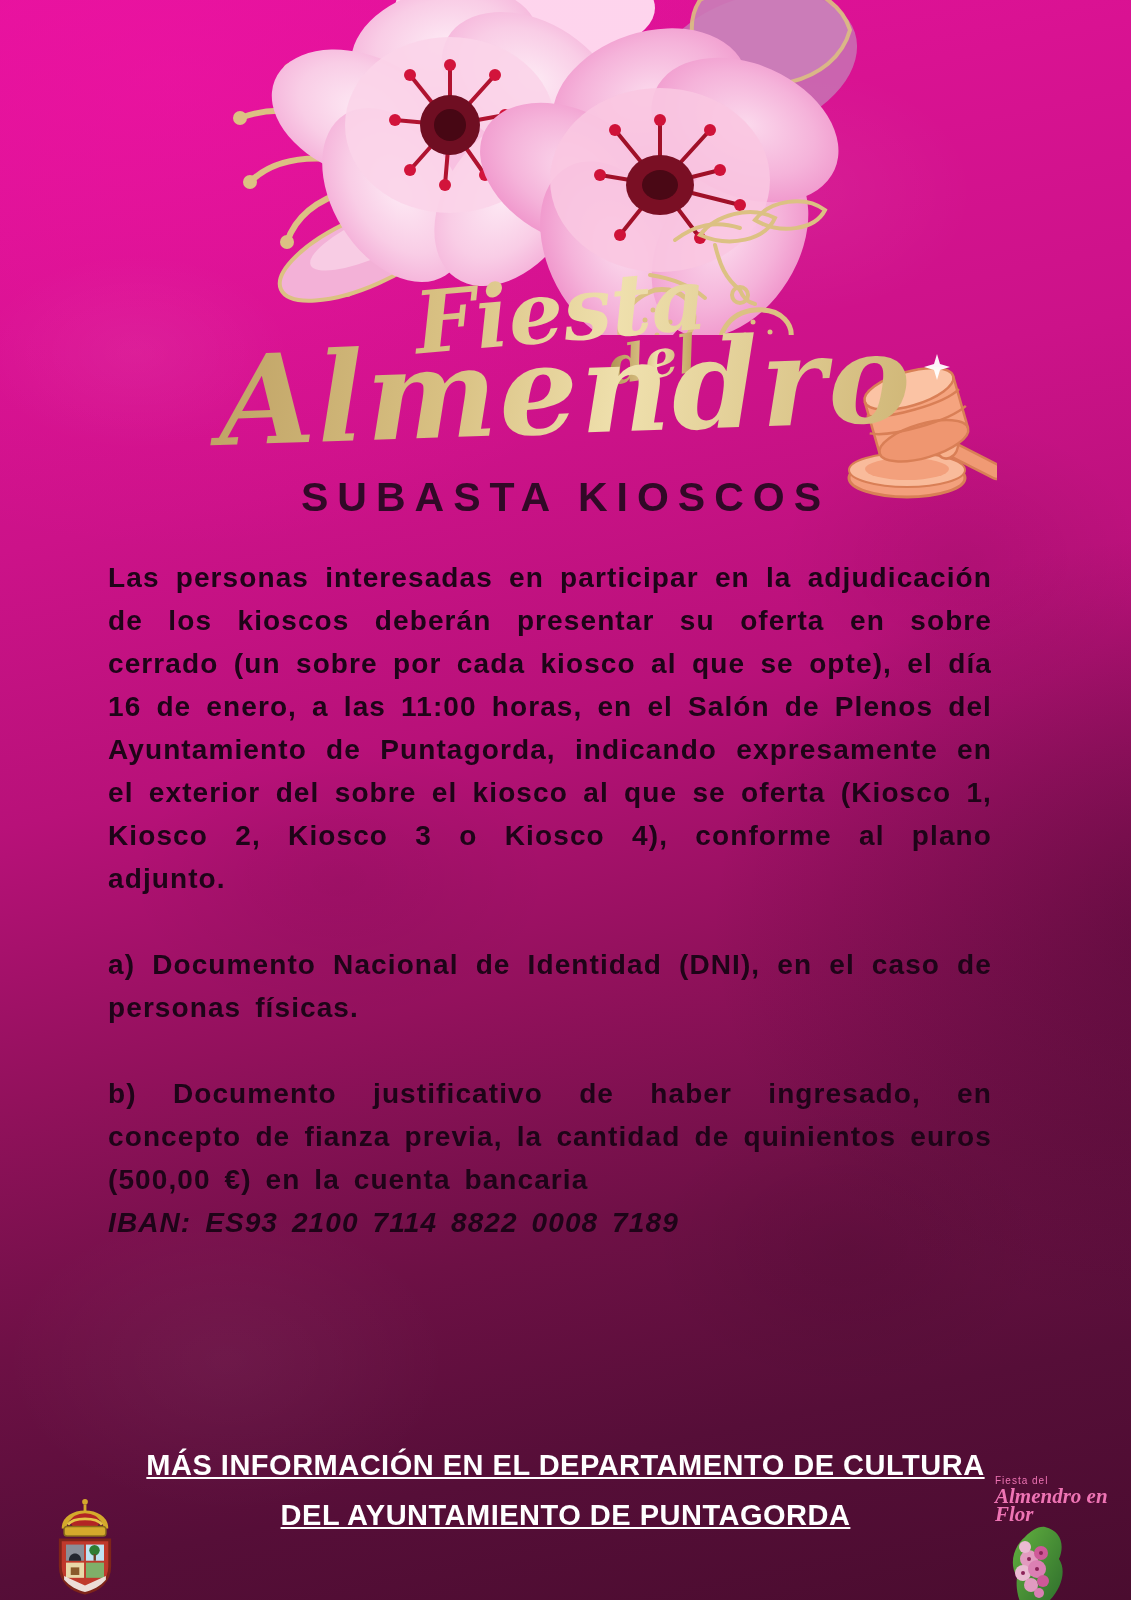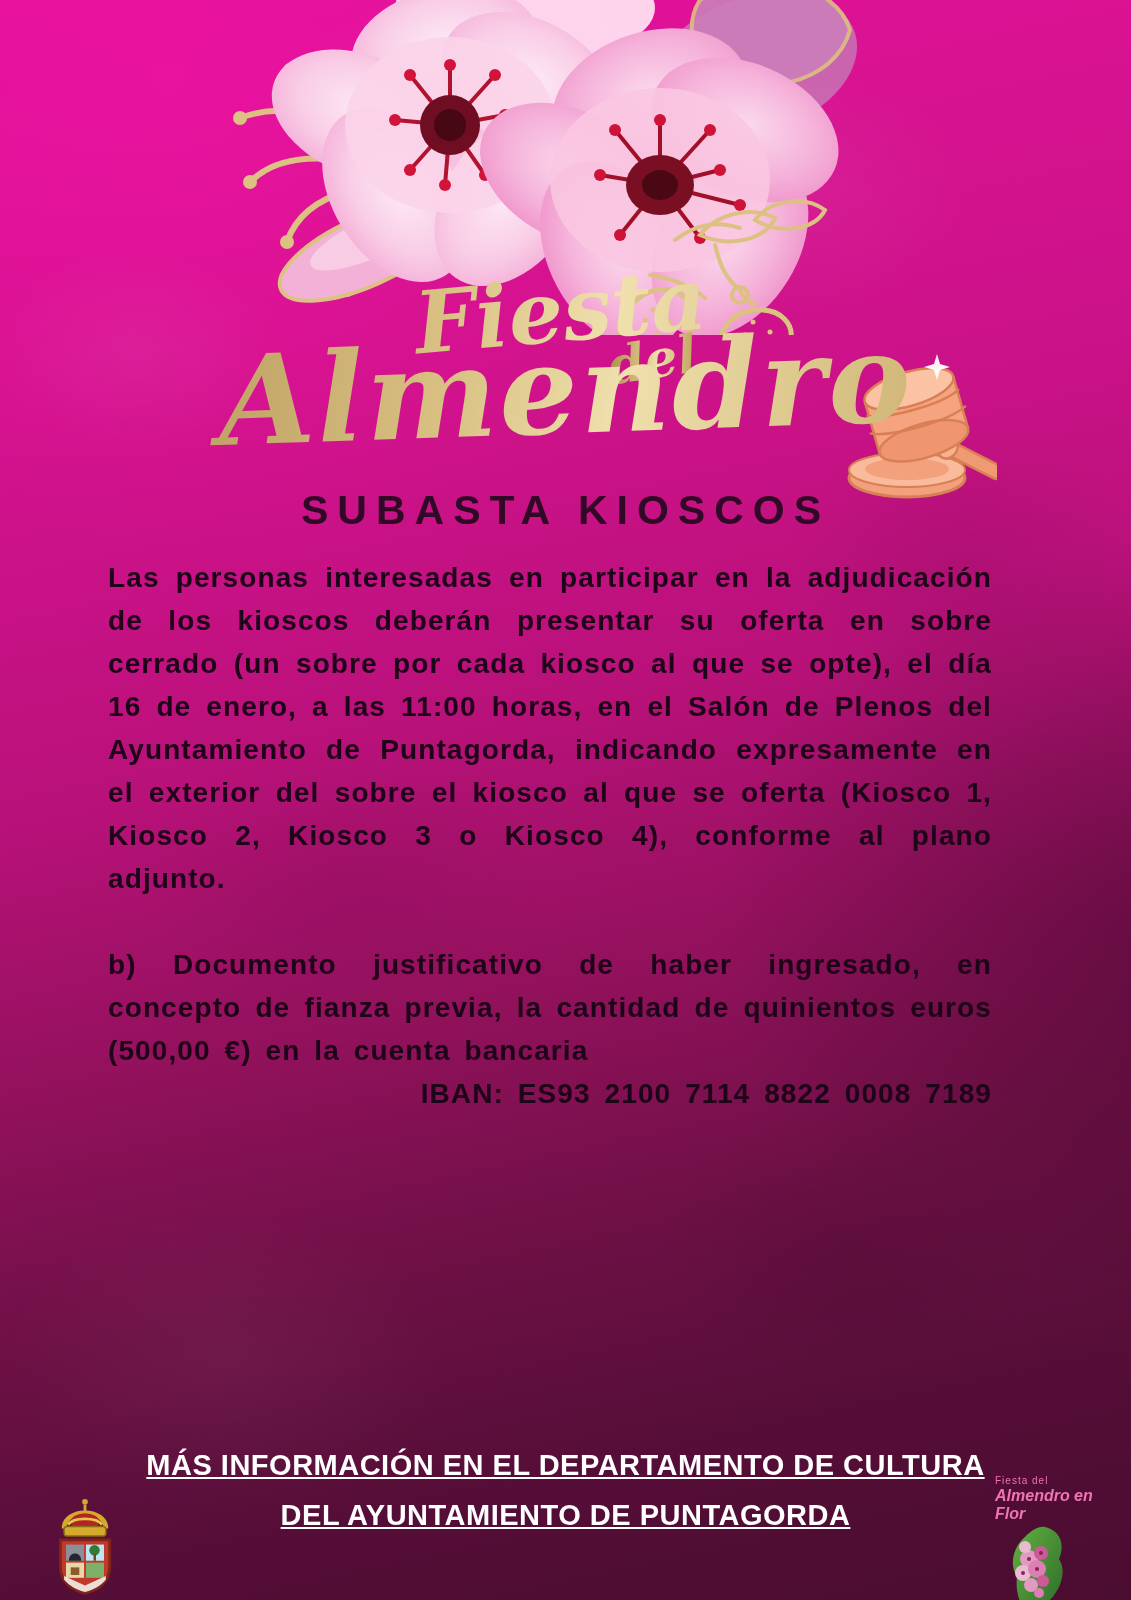--- a/index.html
+++ b/index.html
@@ -42,61 +42,61 @@
     background:linear-gradient(100deg,#a8874a 0%,#d9c183 40%,#efe0ad 55%,#b9984f 100%);
     -webkit-background-clip:text;background-clip:text;
     color:transparent;
     line-height:1;
   }
   .t-fiesta{display:block;font-size:86px;transform:rotate(-5deg);margin-left:-10px;}
   .t-del{position:absolute;left:608px;top:66px;font-size:52px;transform:rotate(-9deg);}
   .t-almendro{display:block;font-size:124px;margin-top:-26px;transform:rotate(-2deg);letter-spacing:2px;}
 
   .subtitle{
-    position:absolute;top:487px;left:0;width:100%;
+    position:absolute;top:474px;left:0;width:100%;
     text-align:center;
     font-size:41px;font-weight:bold;
     letter-spacing:9px;
     color:#310927;
   }
 
   .bodytext{
     position:absolute;left:108px;top:556px;width:884px;
     color:#1e0418;
     font-size:28px;font-weight:bold;
     line-height:43px;
     letter-spacing:1.1px;
     word-spacing:5px;
   }
   .bodytext .para{text-align:justify;margin:0 0 43px 0;}
   .bodytext .para:last-child{margin-bottom:0;}
   .cont-indent{text-indent:16px;}
-  .iban-line{text-align:right;margin-top:0;}
+  .iban-line{text-align:left;margin-top:0;font-style:italic;}
 
   .footer-info{
     position:absolute;top:1440px;left:0;width:100%;
     display:flex;justify-content:center;
   }
   .footer-info .txt{
     max-width:845px;
     text-align:center;
     color:#ffffff;
     font-size:29px;font-weight:bold;
     line-height:50px;
     letter-spacing:0.5px;
     text-decoration:underline;
   }
   .coat-wrap{position:absolute;left:47px;top:1496px;width:76px;height:100px;}
   .island-logo{position:absolute;left:995px;top:1462px;width:128px;height:132px;text-align:left;margin-top:13px;}
   .island-logo .l1{
     font-size:10px;color:#ee74b4;letter-spacing:1px;line-height:12px;
   }
   .island-logo .l2{
-    font-family:Liberation Sans, sans-serif;font-style:italic;font-weight:bold;
-    font-size:16px;color:#ee74b4;line-height:18px;margin-bottom:2px;
+    font-family:Liberation Serif, serif;font-style:italic;font-weight:bold;
+    font-size:21px;color:#ee74b4;line-height:18px;margin-bottom:2px;
   }
 </style>
 </head>
 <body>
 
 <div class="poster">
   <div class="texture"></div>
 
   <div class="flowers-wrap">
     <svg width="670" height="345" viewBox="0 0 670 345">
@@ -256,20 +256,21 @@
     <span class="script-gold t-fiesta">Fiesta</span>
     <span class="script-gold t-del">del</span>
     <span class="script-gold t-almendro">Almendro</span>
   </div>
 
   <div class="subtitle">SUBASTA KIOSCOS</div>
 
   <div class="bodytext">
     <p class="para">Las personas interesadas en participar en la adjudicación de los kioscos deberán presentar su oferta en sobre cerrado (un sobre por cada kiosco al que se opte), el día 16 de enero, a las 11:00 horas, en el Salón de Plenos del Ayuntamiento de Puntagorda, indicando expresamente en el exterior del sobre el kiosco al que se oferta (Kiosco 1, Kiosco 2, Kiosco 3 o Kiosco 4), conforme al plano adjunto.</p>
     <div class="para">
+      <div style="text-align:justify;">a) Documento Nacional de Identidad (DNI), en el caso de personas físicas.</div>
     </div>
     <div class="para" style="margin-bottom:0;margin-top:16px;">
       <div style="text-align:justify;">b) Documento justificativo de haber ingresado, en concepto de fianza previa, la cantidad de quinientos euros (500,00 €) en la cuenta bancaria</div>
       <div class="iban-line">IBAN: ES93 2100 7114 8822 0008 7189</div>
     </div>
   </div>
 
   <div class="footer-info">
     <div class="txt">MÁS INFORMACIÓN EN EL DEPARTAMENTO DE CULTURA DEL AYUNTAMIENTO DE PUNTAGORDA</div>
   </div>

